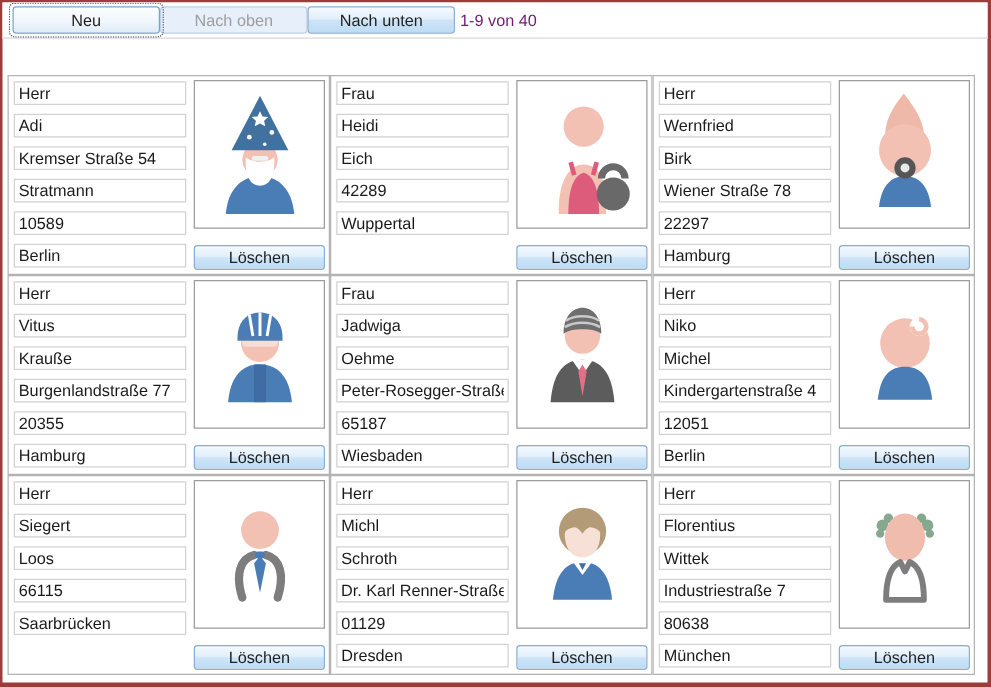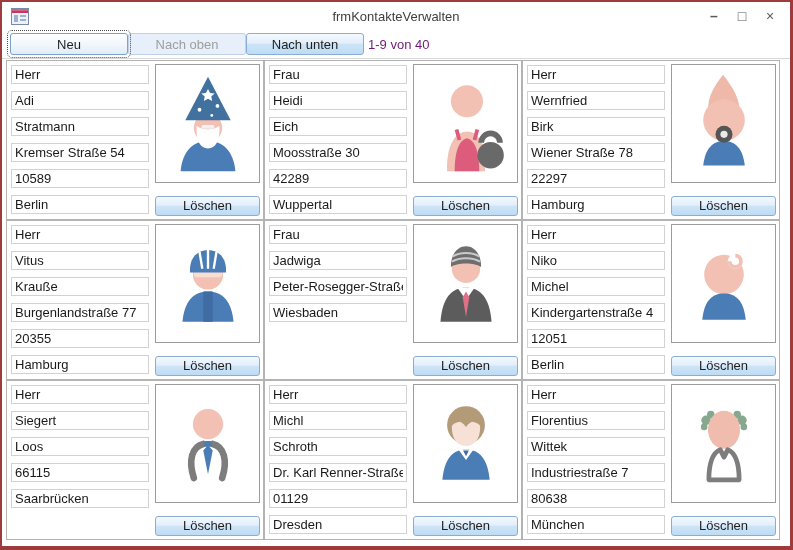--- a/index.html
+++ b/index.html
@@ -44,52 +44,36 @@
   .side { flex:1; margin-left:6px; display:flex; flex-direction:column;gap:7px; }
   .avatar-box { height:125px; border:1px solid #9c9c9c; box-sizing:border-box;
                 display:flex; align-items:center; justify-content:center; background:#fff; }
   .del { margin-top:6px; height:21px; width:100%; }
 </style>
 </head>
 <body>
 
 <div class="window">
 
-  <div class="titlebar">
-    <svg class="app-icon" viewBox="0 0 18 17">
-      <rect x="0.5" y="0.5" width="17" height="16" fill="#eef2f8" stroke="#7a8aa8"></rect>
-      <rect x="1" y="1" width="16" height="4" fill="#c2395f"></rect>
-      <rect x="1" y="1" width="16" height="2" fill="#d9637f"></rect>
-      <rect x="3" y="7" width="4" height="7" fill="#9fb0cc"></rect>
-      <rect x="9" y="7" width="6" height="2" fill="#9fb0cc"></rect>
-      <rect x="9" y="11" width="6" height="2" fill="#9fb0cc"></rect>
-    </svg>
-    <div class="title">frmKontakteVerwalten</div>
-    <div class="win-controls">
-      <div class="win-btn min">–</div>
-      <div class="win-btn">□</div>
-      <div class="win-btn">×</div>
-    </div>
-  </div>
 
   <div class="toolbar">
     <button class="btn tb-btn btn-new">Neu</button>
     <button class="btn tb-btn" disabled="">Nach oben</button>
     <button class="btn tb-btn">Nach unten</button>
     <span class="rec-counter">1-9 von 40</span>
   </div>
 
   <div class="grid">
 
     <div class="cell">
       <div class="fields">
         <input class="fld" value="Herr" style="">
         <input class="fld" value="Adi" style="">
+        <input class="fld" value="Kremser Straße 54" style="">
         <input class="fld" value="Stratmann" style="">
-        <input class="fld" value="Kremser Straße 54" style="">
         <input class="fld" value="10589" style="">
         <input class="fld" value="Berlin" style="">
       </div>
       <div class="side">
         <div class="avatar-box">
           <svg width="88" height="104" viewBox="0 0 90 110">
             <path d="M45 74 C30 74 18 84 16 106 L74 106 C72 84 60 74 45 74 Z" fill="#4a7cb5"></path>
             <circle cx="45" cy="60" r="15" fill="#f3c1b3"></circle>
             <path d="M33 58 C32 74 37 82 45 82 C53 82 58 74 57 58 C52 63 38 63 33 58 Z" fill="#ffffff"></path>
             <rect x="38" y="57" width="14" height="4" rx="2" fill="#f0f0f0"></rect>
@@ -102,21 +86,20 @@
         </div>
         <button class="btn del">Löschen</button>
       </div>
     </div>
 
     <div class="cell">
       <div class="fields">
         <input class="fld" value="Frau" style="">
         <input class="fld" value="Heidi" style="">
         <input class="fld" value="Eich" style="">
-        <input class="fld" value="Moosstraße 30" style="">
         <input class="fld" value="42289" style="">
         <input class="fld" value="Wuppertal" style="">
       </div>
       <div class="side">
         <div class="avatar-box">
           <svg width="88" height="104" viewBox="0 0 90 110">
             <path d="M25 106 C24 80 33 64 46 64 C58 64 64 76 65 92 L65 106 Z" fill="#f3c1b3"></path>
             <circle cx="46" cy="32" r="17" fill="#f3c1b3"></circle>
             <path d="M33 106 C33 84 38 73 46 71 C54 73 59 84 59 106 Z" fill="#dd5c7c"></path>
             <path d="M38 73 L35 62 M54 73 L57 62" stroke="#dd5c7c" stroke-width="4" fill="none"></path>
@@ -172,21 +155,23 @@
           </svg>
         </div>
         <button class="btn del">Löschen</button>
       </div>
     </div>
 
     <div class="cell">
       <div class="fields">
         <input class="fld" value="Frau" style="">
         <input class="fld" value="Jadwiga" style="">
+        <input class="fld" value="Oehme" style="">
         <input class="fld" value="Peter-Rosegger-Straße" style="">
+        <input class="fld" value="65187" style="">
         <input class="fld" value="Wiesbaden" style="">
       </div>
       <div class="side">
         <div class="avatar-box">
           <svg width="88" height="104" viewBox="0 0 90 110">
             <circle cx="45" cy="40" r="15" fill="#f3c1b3"></circle>
             <path d="M29 38 C29 23 37 16 45 16 C53 16 61 23 61 38 C55 33 35 33 29 38 Z" fill="#6e6e6e"></path>
             <path d="M31 27 C38 22 52 22 59 27" stroke="#c9c9c9" stroke-width="2.2" fill="none"></path>
             <path d="M30 32.5 C38 27.5 52 27.5 60 32.5" stroke="#c9c9c9" stroke-width="2.2" fill="none"></path>
             <path d="M45 60 C30 60 20 70 18 96 L72 96 C70 70 60 60 45 60 Z" fill="#5c5c5c"></path>

